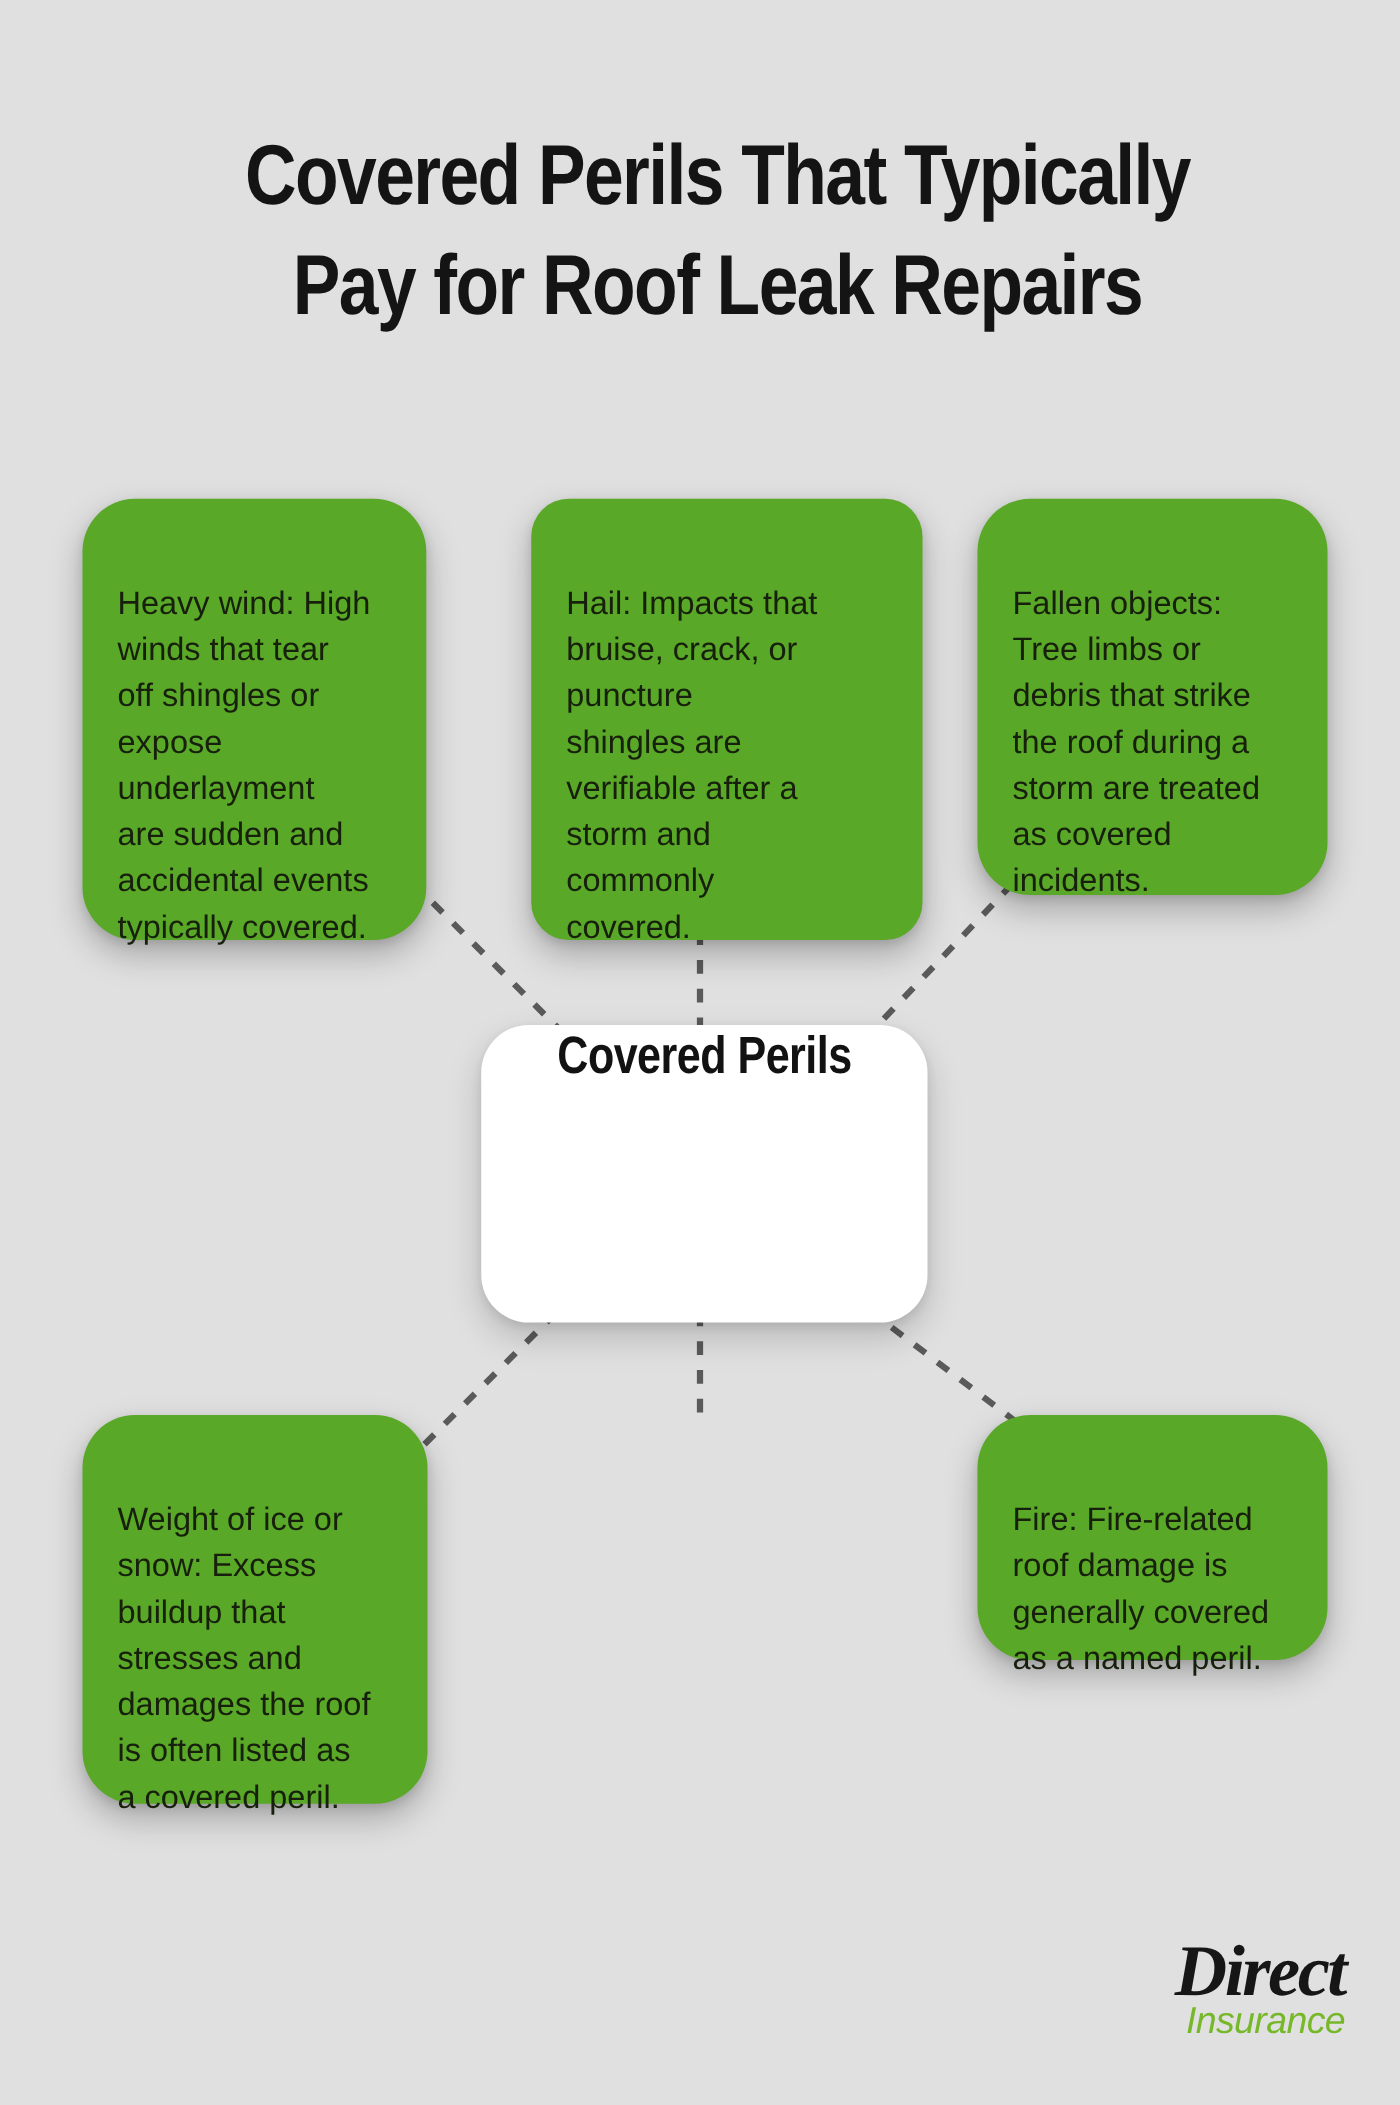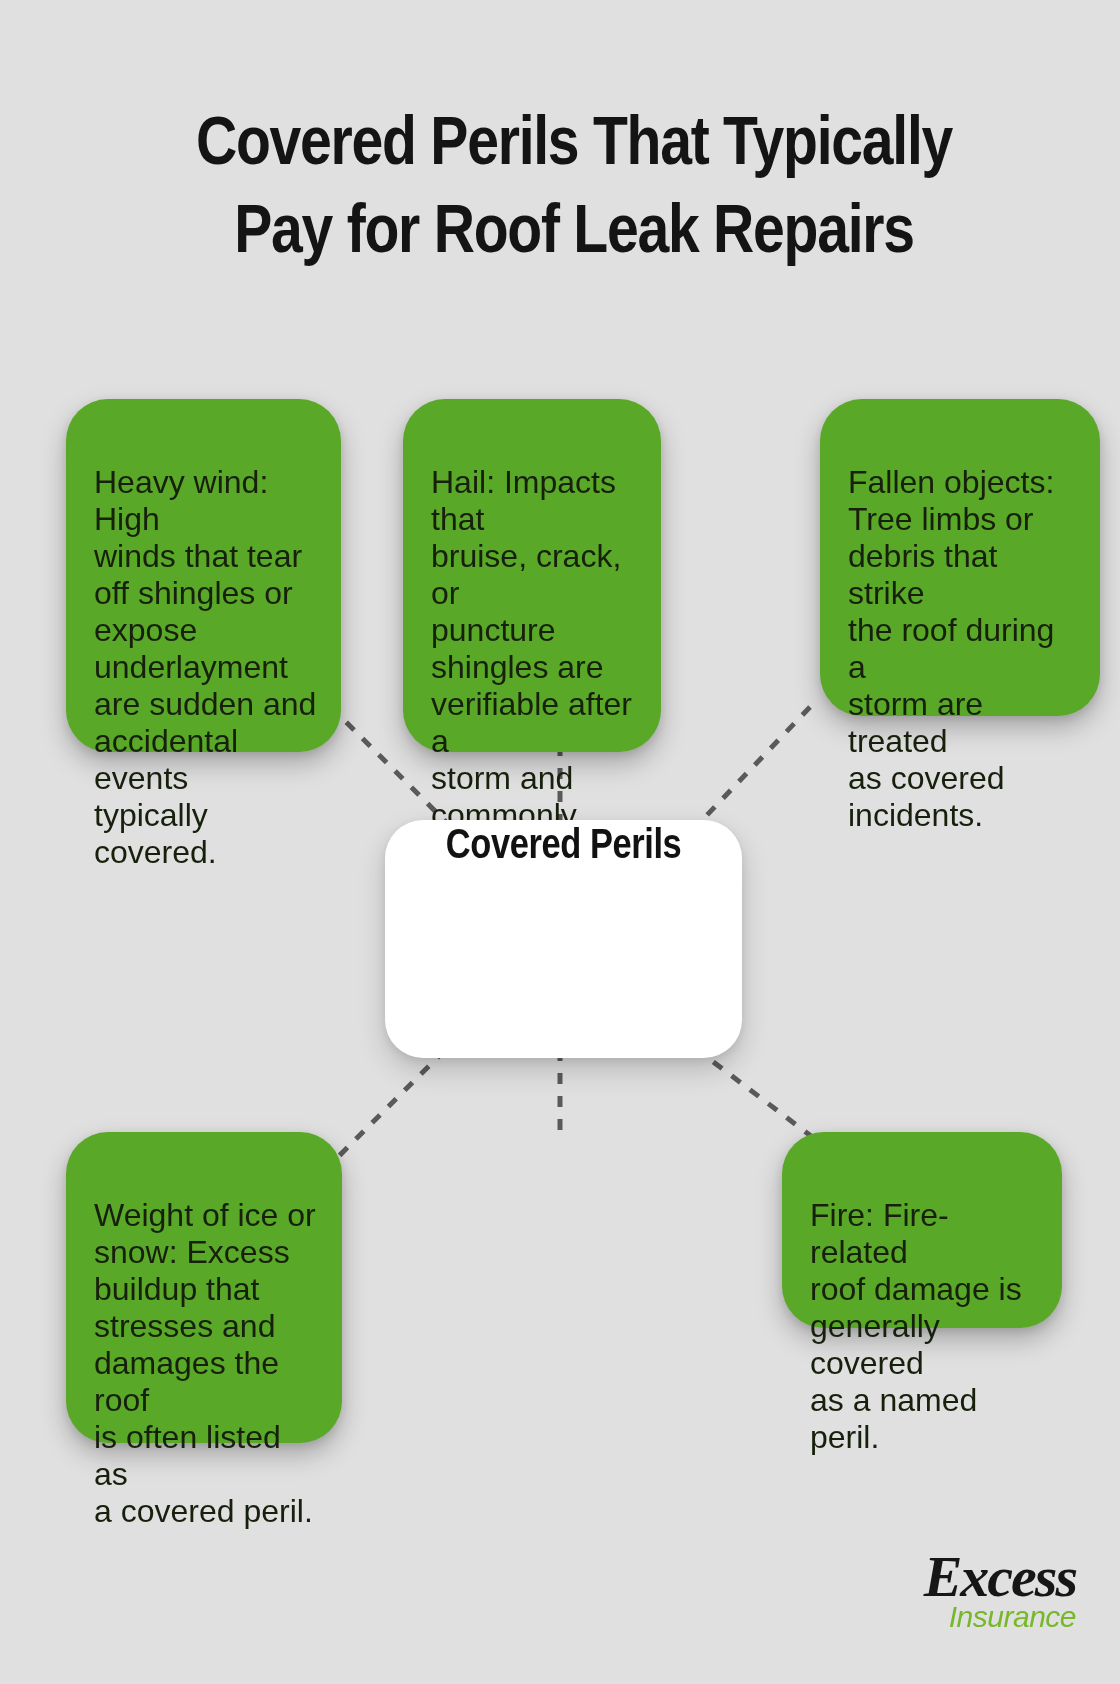--- a/index.html
+++ b/index.html
@@ -43,27 +43,27 @@
   }
   .node {
     position: absolute;
     z-index: 2;
     background: #59a827;
     border-radius: 42px;
     box-shadow: 0 12px 26px rgba(0,0,0,0.25), 0 3px 8px rgba(0,0,0,0.10);
     box-sizing: border-box;
     padding: 28px 22px 24px 28px;
     color: #17200c;
-    font-size: 32px;
+    font-size: 26px;
     line-height: 37px;
     white-space: pre-line;
   }
   .node-1 { left: 66px;  top: 399px;  width: 275px; height: 353px; }
-  .node-2 { left: 403px; top: 399px;  width: 258px; height: 353px; }
-  .node-3 { left: 820px; top: 399px;  width: 280px; height: 317px; }
+  .node-2 { left: 425px; top: 399px;  width: 313px; height: 353px; border-radius: 30px; }
+  .node-3 { left: 782px; top: 399px;  width: 280px; height: 317px; }
   .node-4 { left: 66px;  top: 1132px; width: 276px; height: 311px; }
   .node-5 { left: 423px; top: 1132px; width: 274px; height: 311px; }
   .node-6 { left: 782px; top: 1132px; width: 280px; height: 196px; }
   .center-node {
     position: absolute;
     z-index: 3;
     left: 385px; top: 820px;
     width: 357px; height: 238px;
     background: #ffffff;
     border-radius: 38px;
@@ -173,17 +173,17 @@
 
 
   <div class="node node-6">
     <span>Fire: Fire-related
 roof damage is
 generally covered
 as a named peril.</span>
   </div>
 
   <div class="logo">
-    <span class="logo-primary">Excess</span>
+    <span class="logo-primary">Direct</span>
     <span class="logo-secondary">Insurance</span>
   </div>
 
 </div>
 
 </body></html>

